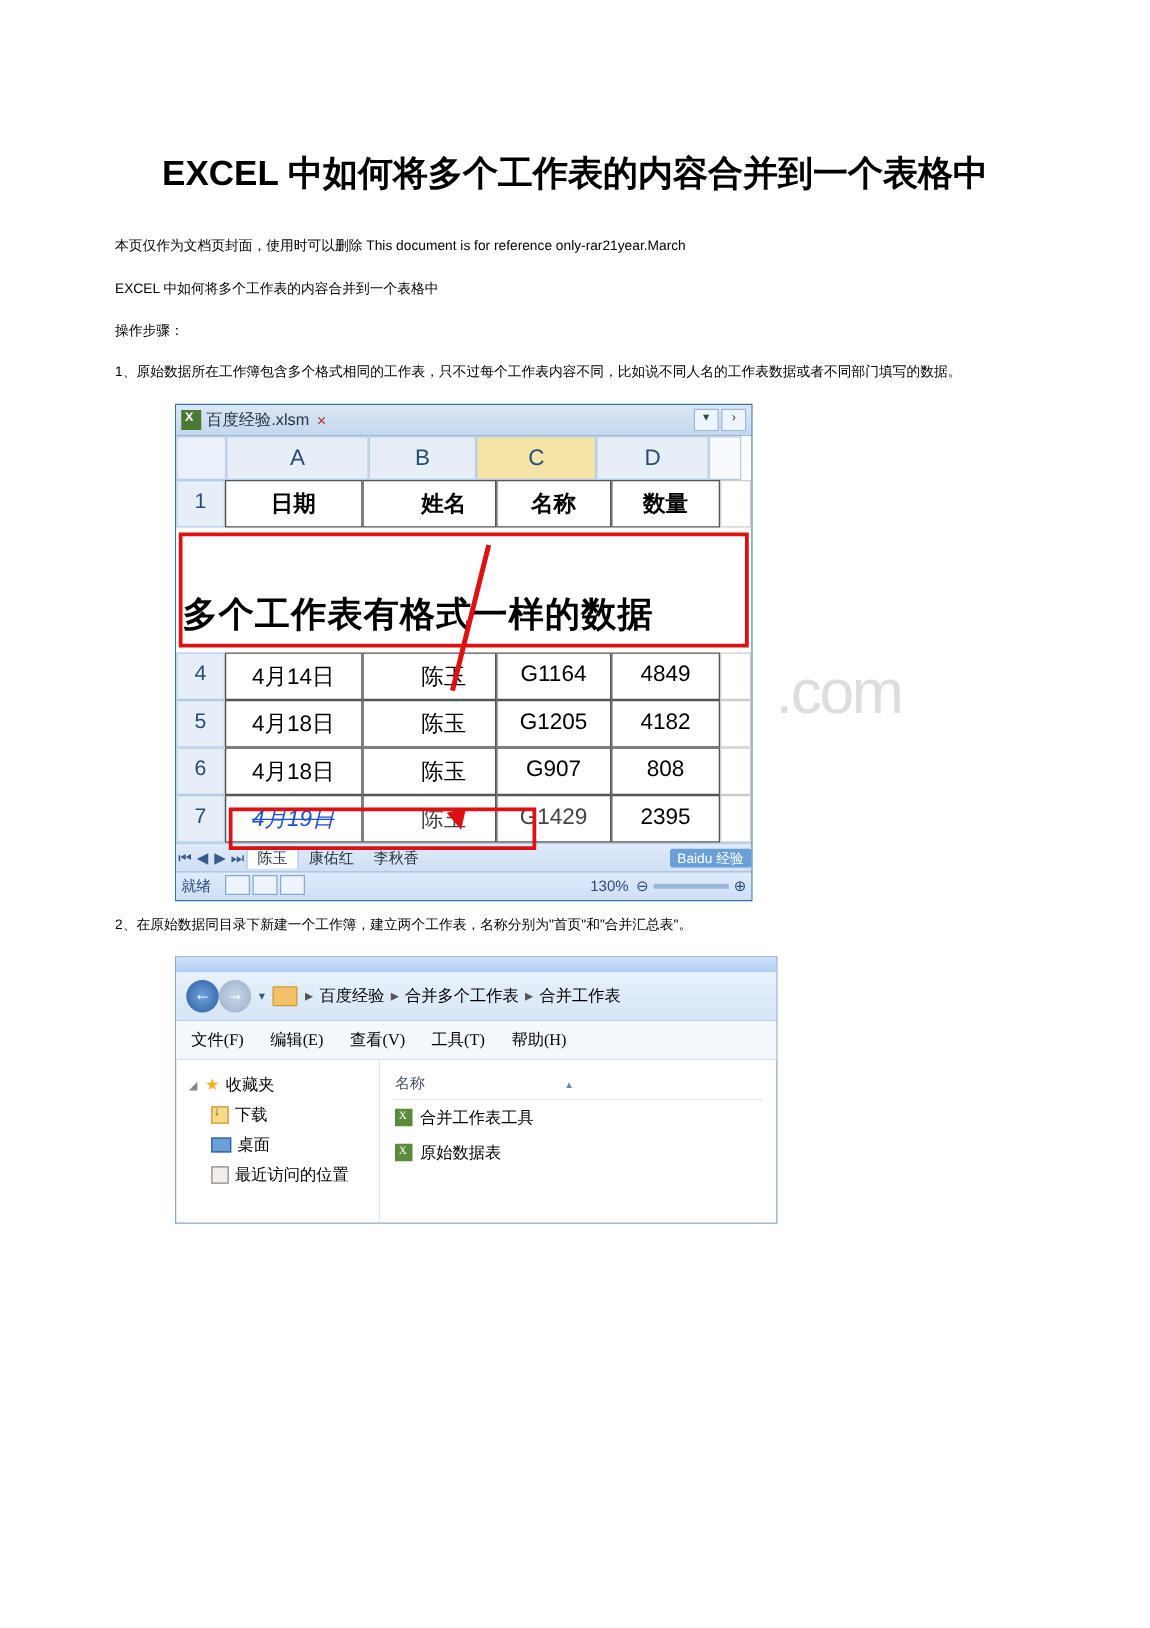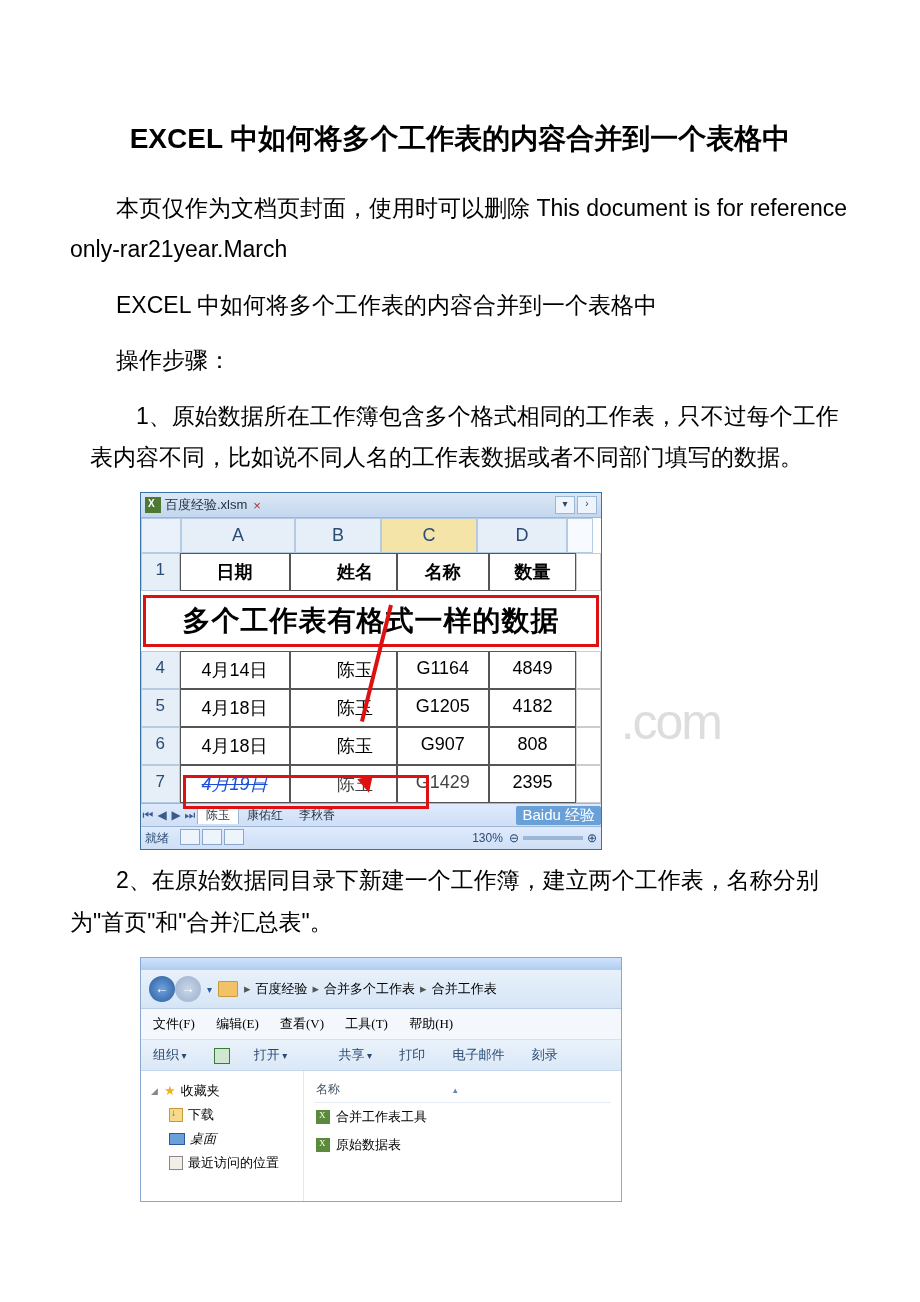--- a/index.html
+++ b/index.html
@@ -12,21 +12,21 @@
   .page {
     padding: 120px 70px 60px 70px;
   }
   h1 {
     font-size: 28px;
     font-weight: bold;
     text-align: center;
     margin: 0 0 30px 0;
   }
   .para {
-    font-size: 23px;
+    font-size: 11px;
     line-height: 1.8;
     margin: 0 0 14px 0;
     text-indent: 2em;
   }
   .para.noindent { text-indent: 0; }
   
   .excel-shot {
     width: 460px;
     margin: 10px 0 10px 70px;
     border: 1px solid #3b71a3;
@@ -77,41 +77,41 @@
   .cell {
     border:1px solid #555; text-align:center; font-size:18px; padding:6px 0;
     position:relative;
   }
   .cellA{width:112px;} .cellB{width:84px;padding-left:24px;} .cellC{width:94px;} .cellD{width:88px;} .cellE{width:24px;border:1px solid #ccc;}
   .row.hd .cell{font-weight:bold;}
   .banner-row {
     border:3px solid #d11; margin:4px 2px;
   }
   .banner-text{
-    font-size:28px; font-weight:bold; text-align:center;
-    padding:4px 0; letter-spacing:1px;
+    font-size:28px; font-weight:bold; 
+    padding:4px 0; letter-spacing:1px;margin-top:40px;
   }
   .row7 .cellA, .row7 .cellB, .row7 .cellC{color:#444;}
   .row7 .cellA{font-style:italic;text-decoration:line-through;color:#1d4ed8;}
   .row7-red-box{
     position:absolute; left:42px; bottom:40px; width:240px; height:28px;
     border:3px solid #d11; pointer-events:none;
   }
   .sheet-tabs{
     background:linear-gradient(#dfeafd,#cfdff5);
     height:22px; display:flex; align-items:center; font-size:12px;
     border-top:1px solid #9cb7d6;
   }
   .nav-btn{ width:14px;text-align:center;color:#3a5a8a; }
   .wtab{
     padding:0 8px; color:#234; position:relative;
   }
   .wtab.active{ background:#fff;border:1px solid #9cb7d6;border-bottom:none;border-radius:3px 3px 0 0;}
   .badge{
-    margin-left:auto; background:#6aa0d8; color:#fff; font-size:15px;
+    margin-left:auto; background:#6aa0d8; color:#fff; font-size:11px;
     padding:0 6px; border-radius:2px;
   }
   .status-bar{
     background:linear-gradient(#dfeafd,#cfdff5); height:22px;
     display:flex;align-items:center;font-size:12px;color:#2a4a72;
     border-top:1px solid #9cb7d6; padding:0 4px;text-align:right;
   }
   .status-bar .views span{ width:18px;height:14px;border:1px solid #8aa8ce;display:inline-block;margin:0 1px;background:#eef4fb;}
   .watermark{
     position:absolute; right:-120px; top:200px; font-size:50px; color:#ddd;
@@ -189,21 +189,21 @@
 </head>
 <body>
 
 <div class="page">
   <h1>EXCEL 中如何将多个工作表的内容合并到一个表格中</h1>
 
   <p class="para">本页仅作为文档页封面，使用时可以删除 This document is for reference only-rar21year.March</p>
 
   <p class="para">EXCEL 中如何将多个工作表的内容合并到一个表格中</p>
   <p class="para">操作步骤：</p>
-  <p class="para noindent" style="text-indent:2em;margin-left:20px;">1、原始数据所在工作簿包含多个格式相同的工作表，只不过每个工作表内容不同，比如说不同人名的工作表数据或者不同部门填写的数据。</p>
+  <p class="para noindent" style="text-indent:2em;">1、原始数据所在工作簿包含多个格式相同的工作表，只不过每个工作表内容不同，比如说不同人名的工作表数据或者不同部门填写的数据。</p>
 
   <div class="excel-shot">
     <div class="excel-titlebar">
       <span class="excel-icon"></span>
       <span class="tab-name">百度经验.xlsm</span>
       <span class="close-x">×</span>
       <div class="titlebar-right">
         <span>▾</span>
         <span>›</span>
       </div>
@@ -301,40 +301,32 @@
       <span class="crumb-sep">▸</span>
       <span class="crumb">合并工作表</span>
     </div>
     <div class="menu-bar">
       <span>文件(F)</span>
       <span>编辑(E)</span>
       <span>查看(V)</span>
       <span>工具(T)</span>
       <span>帮助(H)</span>
     </div>
-    <div class="toolbar">
-      <span class="tb-dd">组织</span>
-      <span><span class="open-ico"></span><span class="tb-dd">打开</span></span>
-      <span class="tb-dd">共享</span>
-      <span>打印</span>
-      <span>电子邮件</span>
-      <span>刻录</span>
-    </div>
     <div class="explorer-body">
       <div class="nav-pane">
         <div class="nav-item">
           <span class="tri">◢</span>
           <span class="star-ico">★</span>
           <span>收藏夹</span>
         </div>
         <div class="nav-item" style="padding-left:22px;">
           <span class="dl-ico"></span>
           <span>下载</span>
         </div>
-        <div class="nav-item" style="padding-left:22px;font-style:italic;">
+        <div class="nav-item" style="padding-left:22px;">
           <span class="desk-ico"></span>
           <span>桌面</span>
         </div>
         <div class="nav-item" style="padding-left:22px;">
           <span class="recent-ico"></span>
           <span>最近访问的位置</span>
         </div>
       </div>
       <div class="file-pane">
         <div class="col-hdr">

